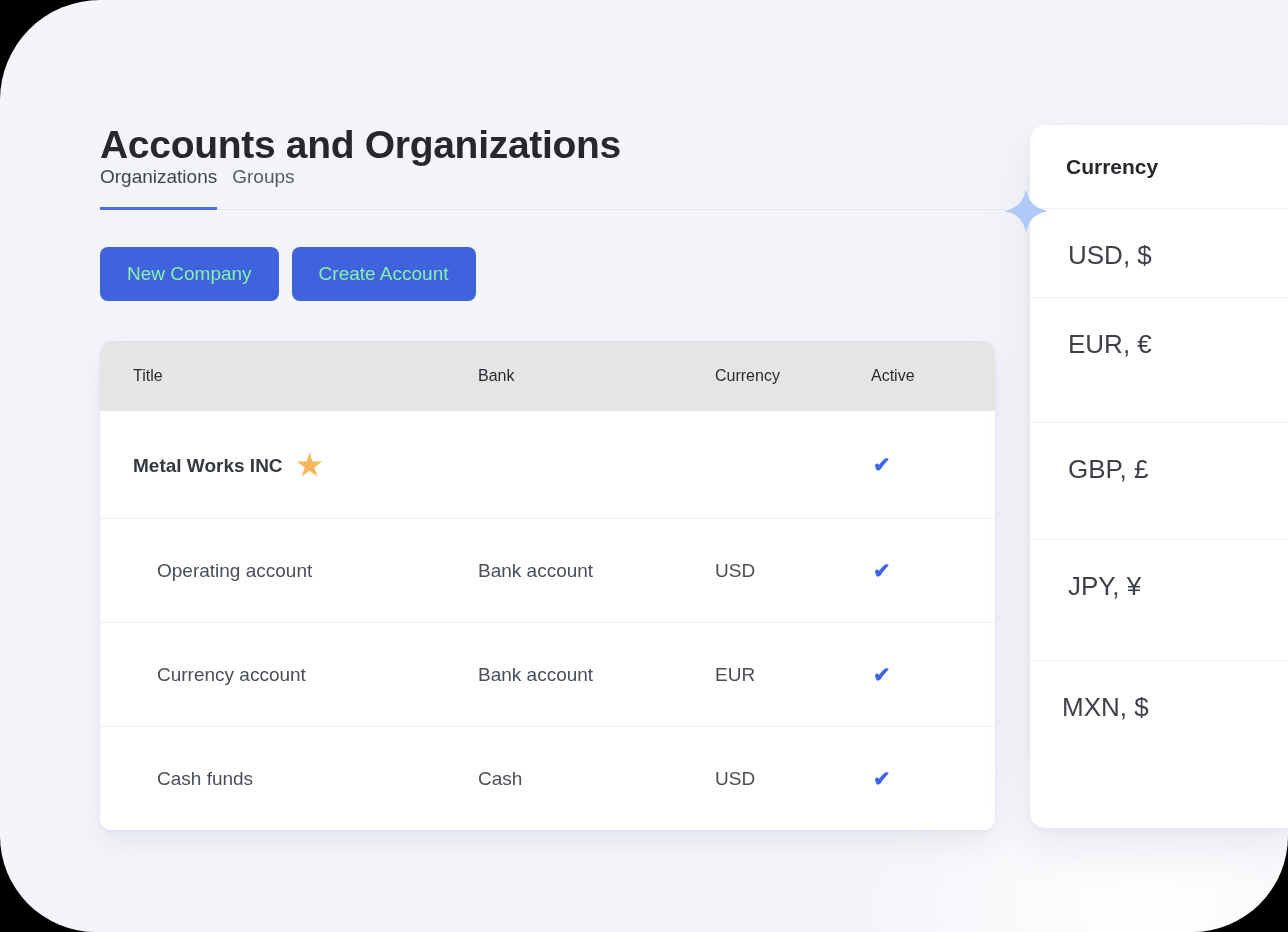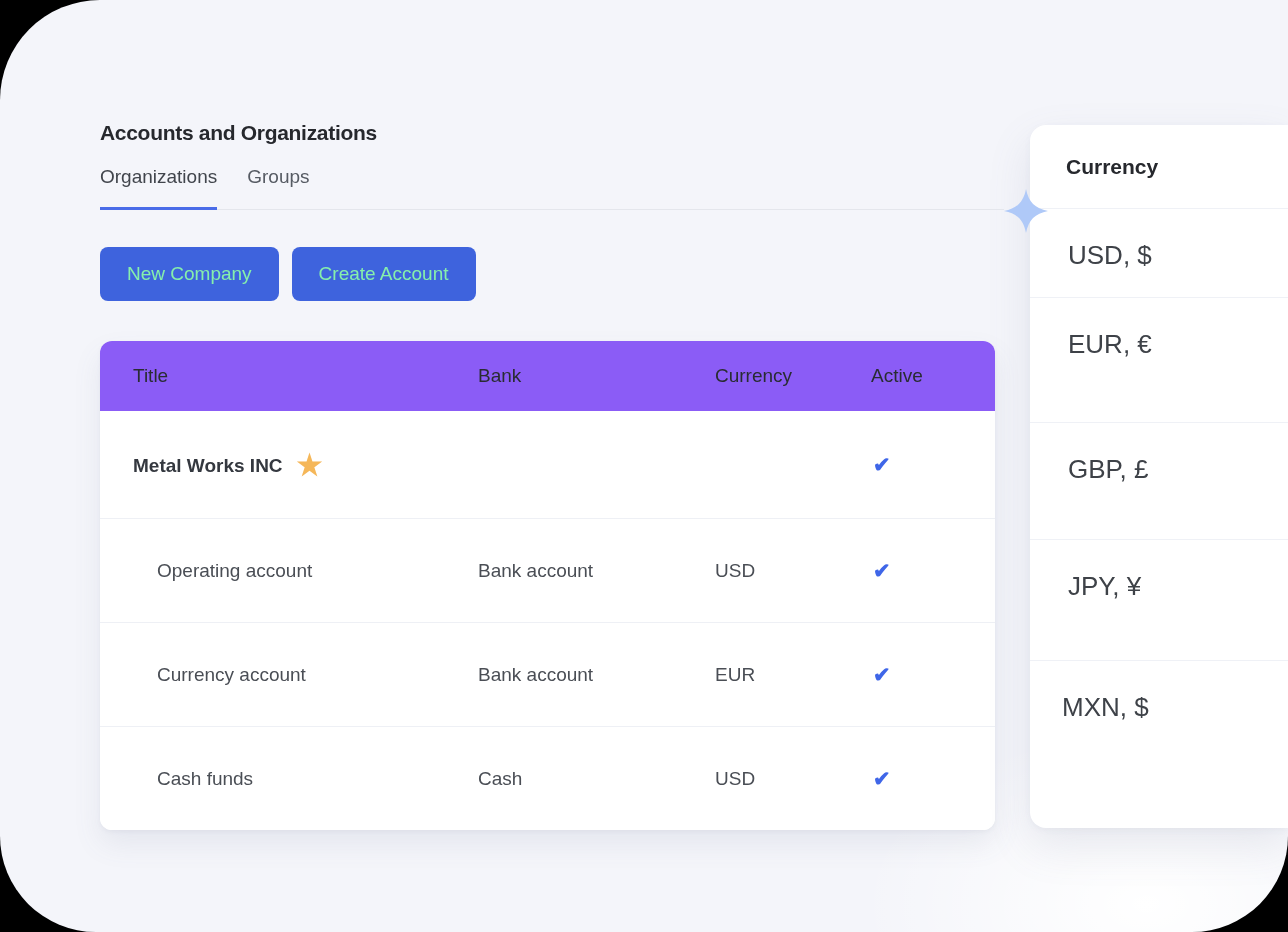--- a/index.html
+++ b/index.html
@@ -8,24 +8,24 @@
     font-family:"Liberation Sans", sans-serif;position:relative;
   }
   .page{
     position:absolute;inset:0;
     background:radial-gradient(420px 260px at 89% 97%, #ffffff 0%, rgba(255,255,255,0) 68%), var(--page_bg);
     border-radius:100px 0 96px 96px;
   }
   
   .page-title{
     position:absolute;left:100px;top:100px;
-    font-size:21px;line-height:38px;font-weight:600;letter-spacing:-0.3px;color:#26282D;
+    font-size:39px;line-height:38px;font-weight:600;letter-spacing:-0.3px;color:#26282D;
   }
   .tabs{
-    position:absolute;left:100px;top:166px;display:flex;gap:30px;z-index:2;
+    position:absolute;left:100px;top:166px;display:flex;gap:15px;z-index:2;
   }
   .tab{
     font-size:19px;line-height:22px;color:#565B63;padding-bottom:19px;cursor:pointer;
   }
   .tab.active{
     color:#41454C;border-bottom:3px solid var(--tab_underline);
   }
   .tab-rule{
     position:absolute;left:100px;top:209px;width:904px;height:1px;background:#E4E6EC;z-index:1;
   }
@@ -40,22 +40,22 @@
   .card{
     position:absolute;left:100px;top:341px;width:895px;height:489px;
     background:#fff;border-radius:12px;
     box-shadow:0 2px 4px rgba(100,110,140,0.06), 0 14px 28px rgba(100,110,140,0.10);
   }
   .thead,.trow{
     display:grid;grid-template-columns:378px 237px 156px 1fr;align-items:center;
     box-sizing:border-box;
   }
   .thead{
-    height:70px;background:#8b5cf6;border-radius:12px 12px 0 0;
-    font-size:19px;font-weight:500;color:#292C32;
+    height:70px;background:#e5e5e5;border-radius:12px 12px 0 0;
+    font-size:16px;font-weight:500;color:#292C32;
   }
   .thead .cell-title{padding-left:33px;}
   .trow{height:104px;font-size:19px;color:#4A4E55;background:#fff;}
   .trow + .trow{border-top:1px solid #EEF0F5;}
   .trow:last-child{border-radius:0 0 12px 12px;}
   .trow .cell-title{padding-left:57px;}
   .trow.company{height:107px;}
   .trow.company .cell-title{padding-left:33px;font-weight:600;color:#34383F;}
   .star{color:var(--star);font-size:29px;margin-left:14px;vertical-align:-3px;cursor:pointer;}
   .check{color:var(--check);font-size:21px;font-weight:700;margin-left:2px;}

